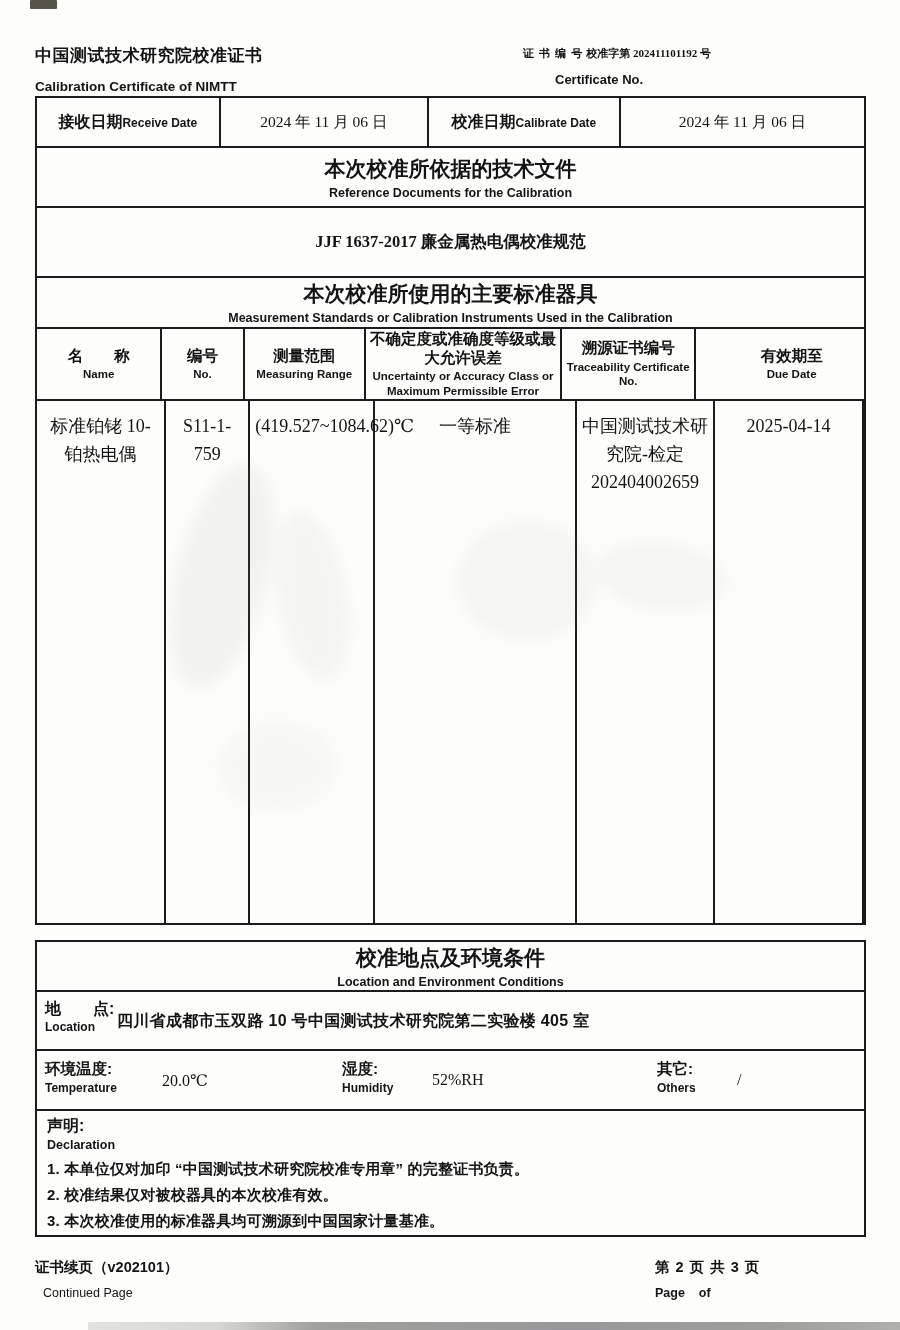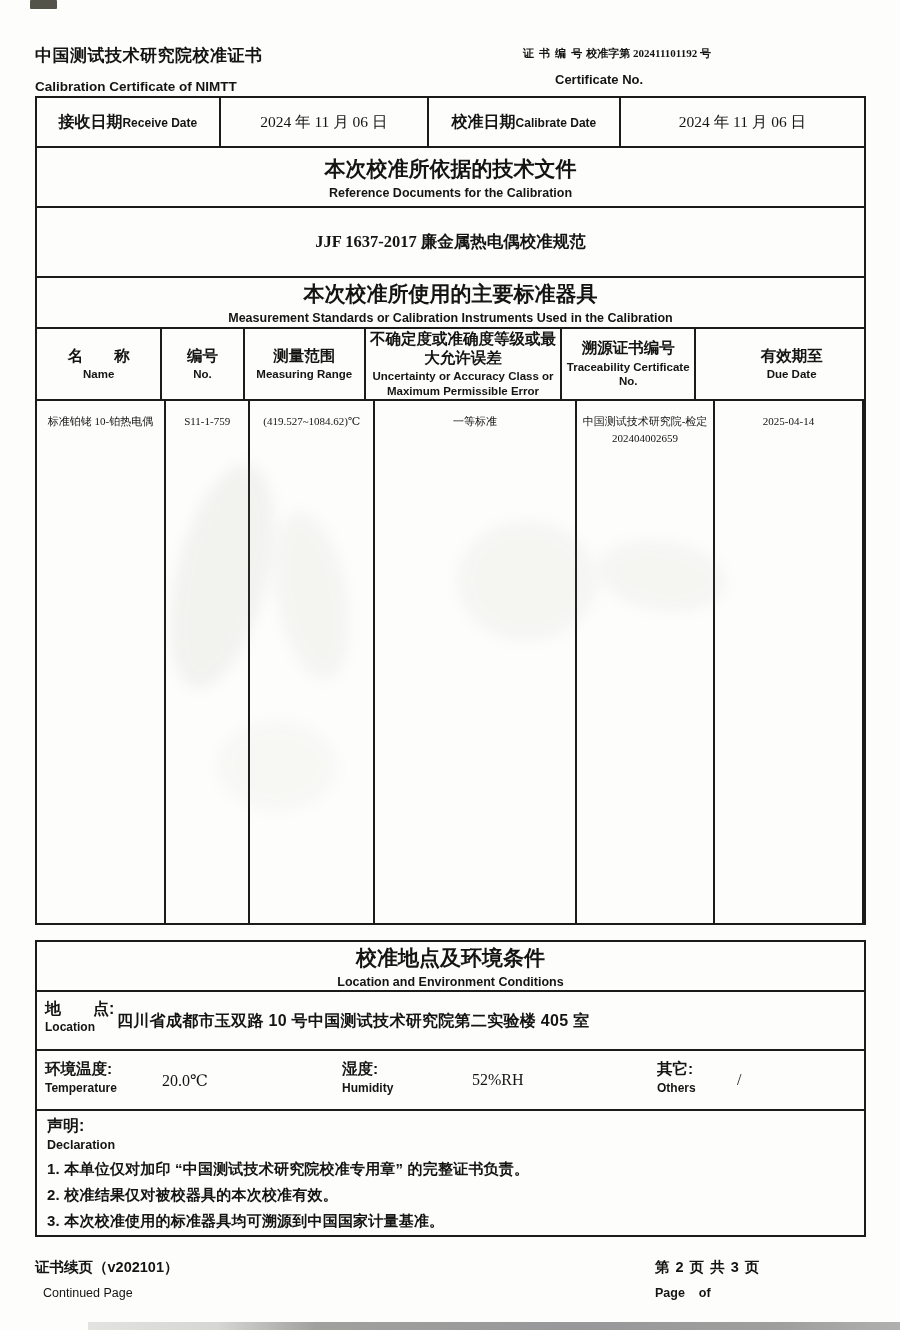--- a/index.html
+++ b/index.html
@@ -58,21 +58,21 @@
   .tbl-row { display:flex; }
   .tbl-row .col { border-right:2px solid #1b1b1b; }
   .tbl-row .col:last-child { border-right:none;margin-left:23px; }
   .col.c0 { width:15.6%; } .col.c1 { width:10.2%; } .col.c2 { width:15.1%; }
   .col.c3 { width:24.4%; } .col.c4 { width:16.7%; } .col.c5 { width:18.0%; }
   .tbl-head { height:74px; }
   .tbl-head .col { display:flex; flex-direction:column; align-items:center; justify-content:center; padding:2px 3px; text-align:center; }
   .tbl-head .h-zh { font-size:15.5px; font-weight:bold; line-height:1.2; white-space:pre-line; }
   .tbl-head .h-en { font-size:11.5px; font-weight:600; line-height:1.25; margin-top:2px; }
   .tbl-body { height:526px; }
-  .tbl-body .col { padding:12px 5px 0; text-align:center; font-size:11px; line-height:1.55;
+  .tbl-body .col { padding:12px 5px 0; text-align:center; font-size:18px; line-height:1.55;
                    font-family:"Liberation Serif","DejaVu Serif",serif; }
 
   
   .ghost { position:absolute; border-radius:50%; background:#97978d; filter:blur(7px); }
   .g1 { left:140px; top:60px;  width:90px;  height:230px; opacity:.10; transform:rotate(14deg); }
   .g2 { left:240px; top:110px; width:70px;  height:170px; opacity:.08; transform:rotate(-10deg); }
   .g3 { left:420px; top:120px; width:140px; height:120px; opacity:.07; }
   .g4 { left:560px; top:140px; width:130px; height:70px;  opacity:.07; transform:rotate(8deg); }
   .g5 { left:180px; top:320px; width:120px; height:90px;  opacity:.05; }
 
@@ -81,21 +81,21 @@
   .loc-row { height:61px; }
   .loc-label { position:absolute; left:8px; top:8px; }
   .loc-label .lab-zh { font-size:16px; }
   .loc-value { position:absolute; left:80px; top:50%; transform:translateY(-50%);
                font-size:16px; font-weight:bold; letter-spacing:.3px; }
   .env-row { height:62px; }
   .env-item-label { position:absolute; top:9px; }
   .env-val { position:absolute; top:50%; transform:translateY(-50%); font-size:16px;
              font-family:"Liberation Serif","DejaVu Serif",serif; }
   .p-temp-lab { left:8px; } .p-temp-val { left:125px; }
-  .p-hum-lab { left:305px; } .p-hum-val { left:395px;margin-left:40px; }
+  .p-hum-lab { left:305px; } .p-hum-val { left:395px; }
   .p-oth-lab { left:620px; } .p-oth-val { left:700px; }
   .env-item-label .lab-zh { font-size:15.5px; }
   .env-item-label .lab-en { text-align:left; margin-top:3px; }
 
   
   .decl { height:128px; padding:5px 10px 0; }
   .decl-zh { font-size:16px; font-weight:bold; }
   .decl-en { font-size:12.5px; font-weight:600; margin-top:1px; }
   .decl-items { margin-top:4px; }
   .decl-item { font-size:15px; font-weight:600; line-height:26px; letter-spacing:.2px; }

